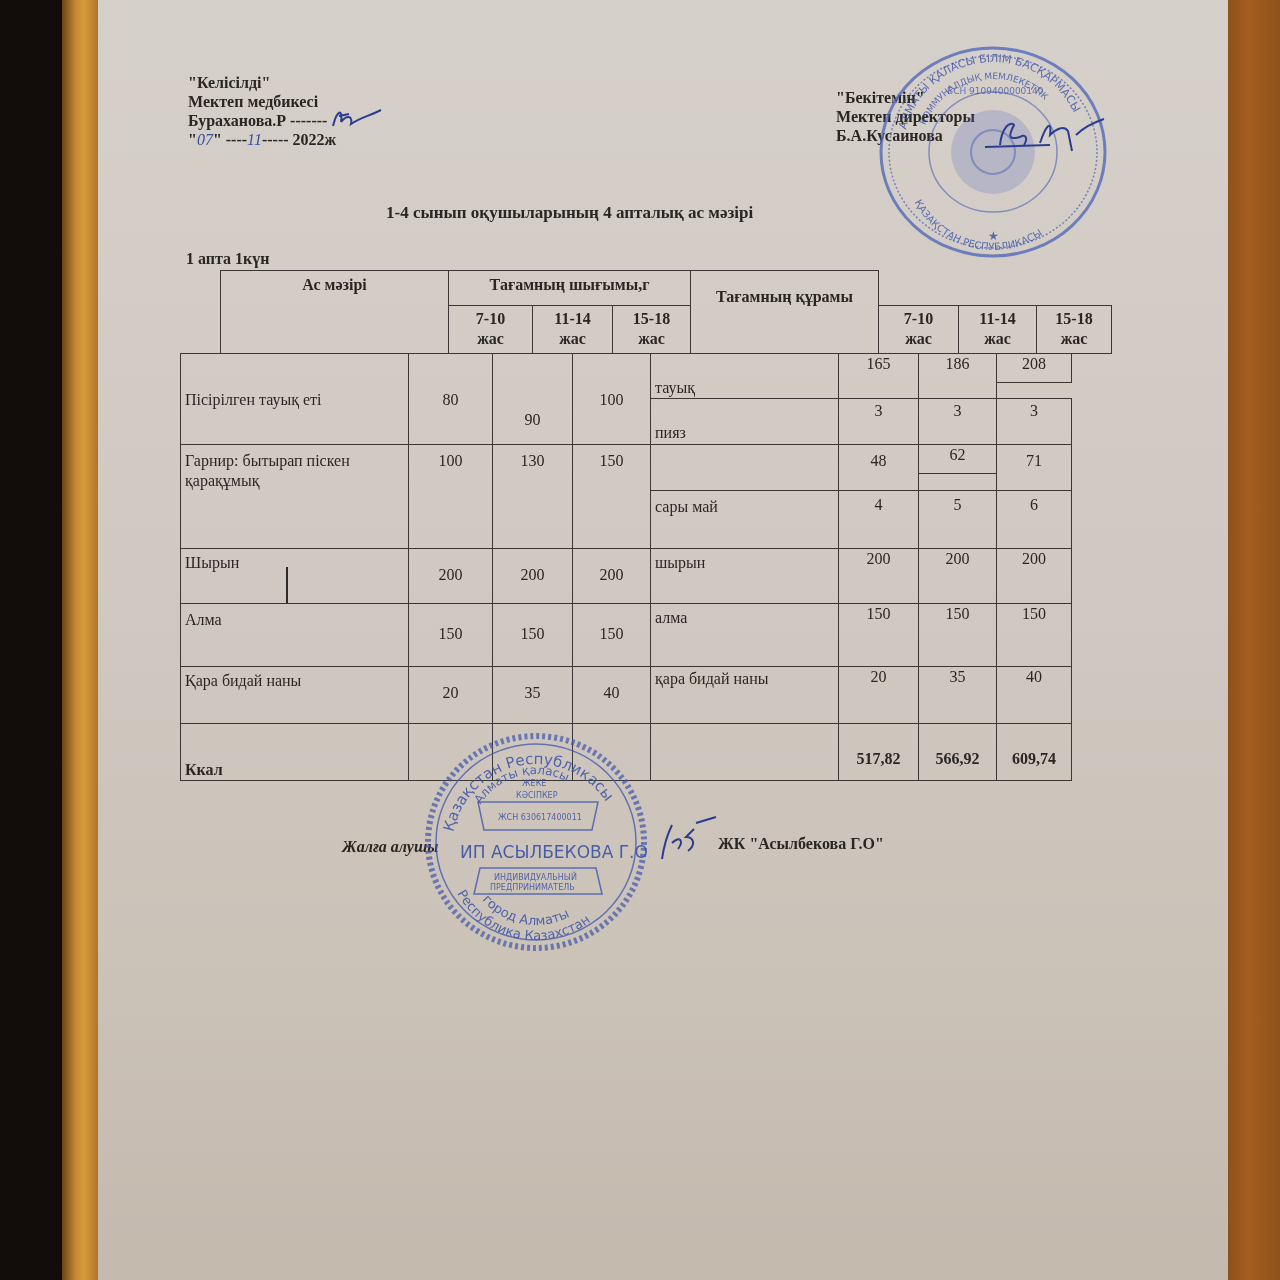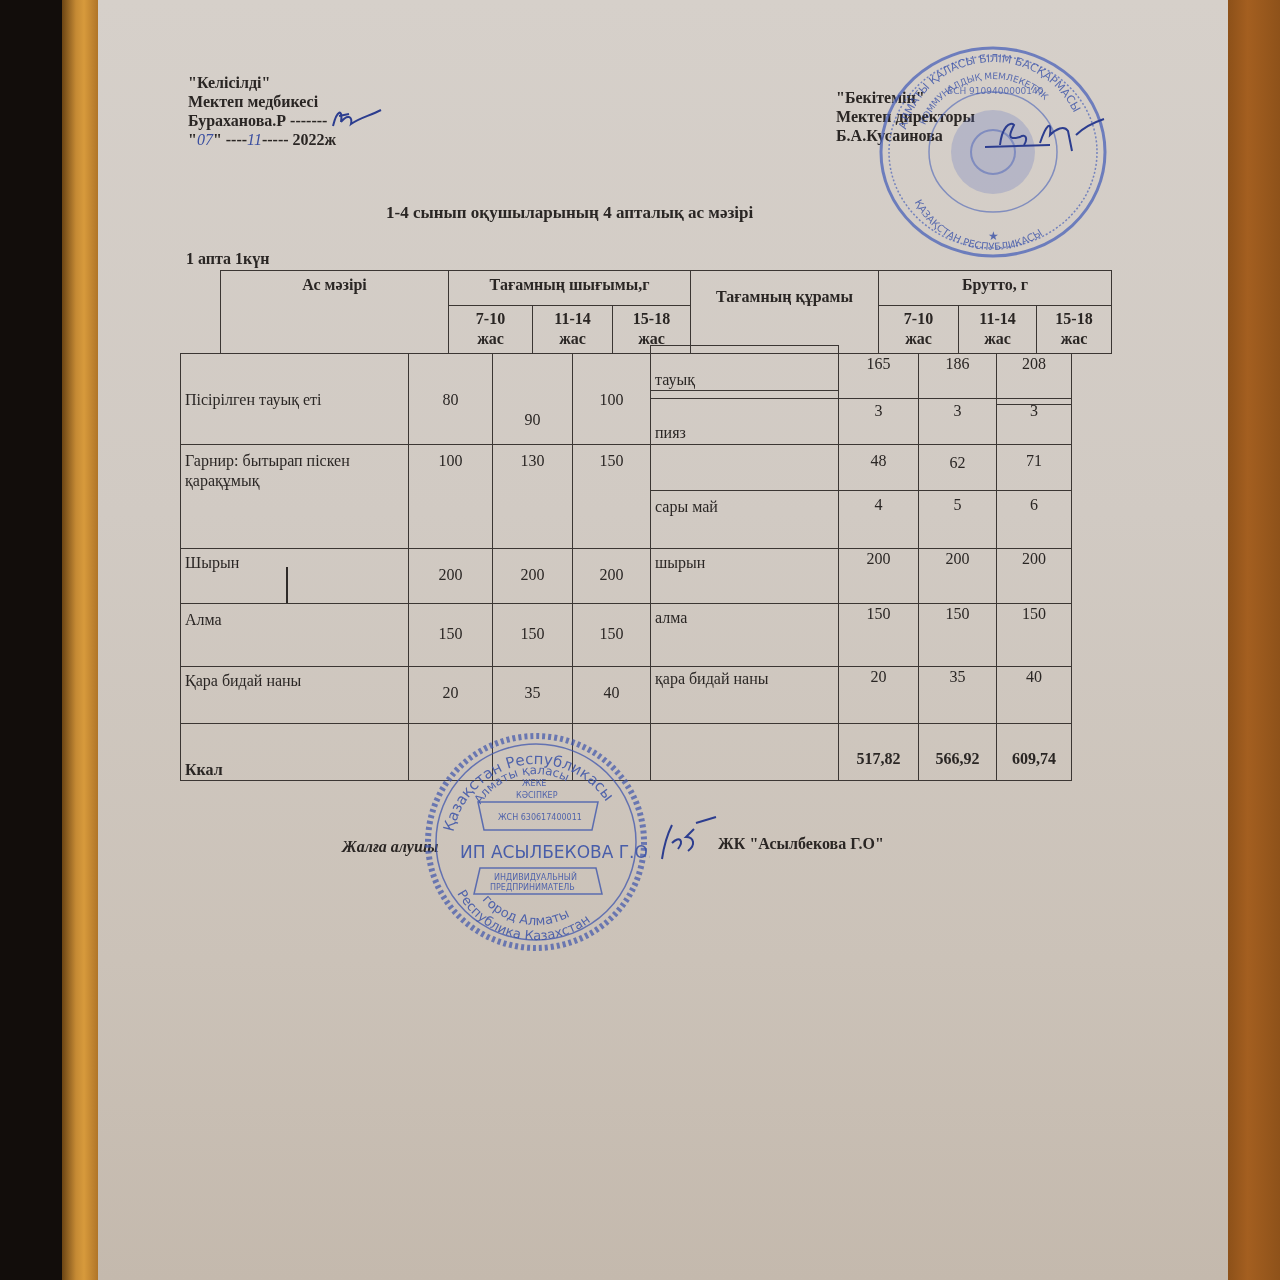--- a/index.html
+++ b/index.html
@@ -94,23 +94,20 @@
 
   <div class="cell th" style="left:0; top:0; width:229px; height:84px; padding-top:4px;">
     <span>Ас мәзірі</span>
   </div>
   <div class="cell th" style="left:228px; top:0; width:243px; height:36px; padding-top:4px;">
     <span>Тағамның шығымы,г</span>
   </div>
   <div class="cell th" style="left:470px; top:0; width:189px; height:84px; padding-top:16px;">
     <span>Тағамның құрамы</span>
   </div>
-  <div class="cell th" style="left:658px; top:0; width:234px; height:36px; padding-top:4px;">
-    <span>Брутто, г</span>
-  </div>
 
   <div class="cell th" style="left:228px; top:35px; width:85px; height:49px; padding-top:3px;">
     <div>7-10</div>
       <div>жас</div>
   </div>
   <div class="cell th" style="left:312px; top:35px; width:81px; height:49px; padding-top:3px;">
     <div>11-14</div>
       <div>жас</div>
   </div>
   <div class="cell th" style="left:392px; top:35px; width:79px; height:49px; padding-top:3px;">
@@ -131,39 +128,39 @@
       <div>жас</div>
   </div>
 
   <div class="cell" style="left:0; top:83px; width:229px; height:92px; padding:36px 0 0 4px;">
     <span>Пісірілген тауық еті</span>
   </div>
   <div class="cell num" style="left:228px; top:83px; width:85px; height:92px; padding-top:36px;"><span>80</span></div>
   <div class="cell num" style="left:312px; top:83px; width:81px; height:92px; padding-top:56px;"><span>90</span></div>
   <div class="cell num" style="left:392px; top:83px; width:79px; height:92px; padding-top:36px;"><span>100</span></div>
 
-  <div class="cell" style="left:470px; top:75px; width:189px; height:46px; padding:24px 8px 0 4px;"><span>тауық</span></div>
+  <div class="cell" style="left:470px; top:83px; width:189px; height:46px; padding:24px 8px 0 4px;"><span>тауық</span></div>
   <div class="cell num" style="left:658px; top:83px; width:81px; height:46px; padding-top:0;"><span>165</span></div>
   <div class="cell num" style="left:738px; top:83px; width:79px; height:46px; padding-top:0;"><span>186</span></div>
-  <div class="cell num" style="left:816px; top:83px; width:76px; height:52px; padding-top:0;"><span>208</span></div>
+  <div class="cell num" style="left:816px; top:83px; width:76px; height:30px; padding-top:0;"><span>208</span></div>
 
   <div class="cell" style="left:470px; top:128px; width:189px; height:47px; padding:24px 0 0 4px;"><span>пияз</span></div>
   <div class="cell num" style="left:658px; top:128px; width:81px; height:47px; padding-top:2px;"><span>3</span></div>
   <div class="cell num" style="left:738px; top:128px; width:79px; height:47px; padding-top:2px;"><span>3</span></div>
   <div class="cell num" style="left:816px; top:128px; width:76px; height:47px; padding-top:2px;"><span>3</span></div>
 
   <div class="cell" style="left:0; top:174px; width:229px; height:105px; padding:6px 0 0 4px;">
     <span>Гарнир: бытырап піскен қарақұмық</span>
   </div>
   <div class="cell num" style="left:228px; top:174px; width:85px; height:105px; padding-top:6px;"><span>100</span></div>
   <div class="cell num" style="left:312px; top:174px; width:81px; height:105px; padding-top:6px;"><span>130</span></div>
   <div class="cell num" style="left:392px; top:174px; width:79px; height:105px; padding-top:6px;"><span>150</span></div>
 
   <div class="cell num" style="left:658px; top:174px; width:81px; height:47px; padding-top:6px;"><span>48</span></div>
-  <div class="cell num" style="left:738px; top:174px; width:79px; height:47px; padding-top:8px;"><span>62</span></div>
+  <div class="cell num" style="left:738px; top:174px; width:79px; height:30px; padding-top:0;"><span>62</span></div>
   <div class="cell num" style="left:816px; top:174px; width:76px; height:47px; padding-top:6px;"><span>71</span></div>
 
   <div class="cell" style="left:470px; top:220px; width:189px; height:59px; padding:6px 0 0 4px;"><span>сары май</span></div>
   <div class="cell num" style="left:658px; top:220px; width:81px; height:59px; padding-top:4px;"><span>4</span></div>
   <div class="cell num" style="left:738px; top:220px; width:79px; height:59px; padding-top:4px;"><span>5</span></div>
   <div class="cell num" style="left:816px; top:220px; width:76px; height:59px; padding-top:4px;"><span>6</span></div>
 
   <div class="cell" style="left:0; top:278px; width:229px; height:56px; padding:4px 0 0 4px;">
     <span>Шырын</span>
     <div style="position:absolute; left:105px; top:18px; width:2px; height:36px; background:#2e2a28;"></div>

